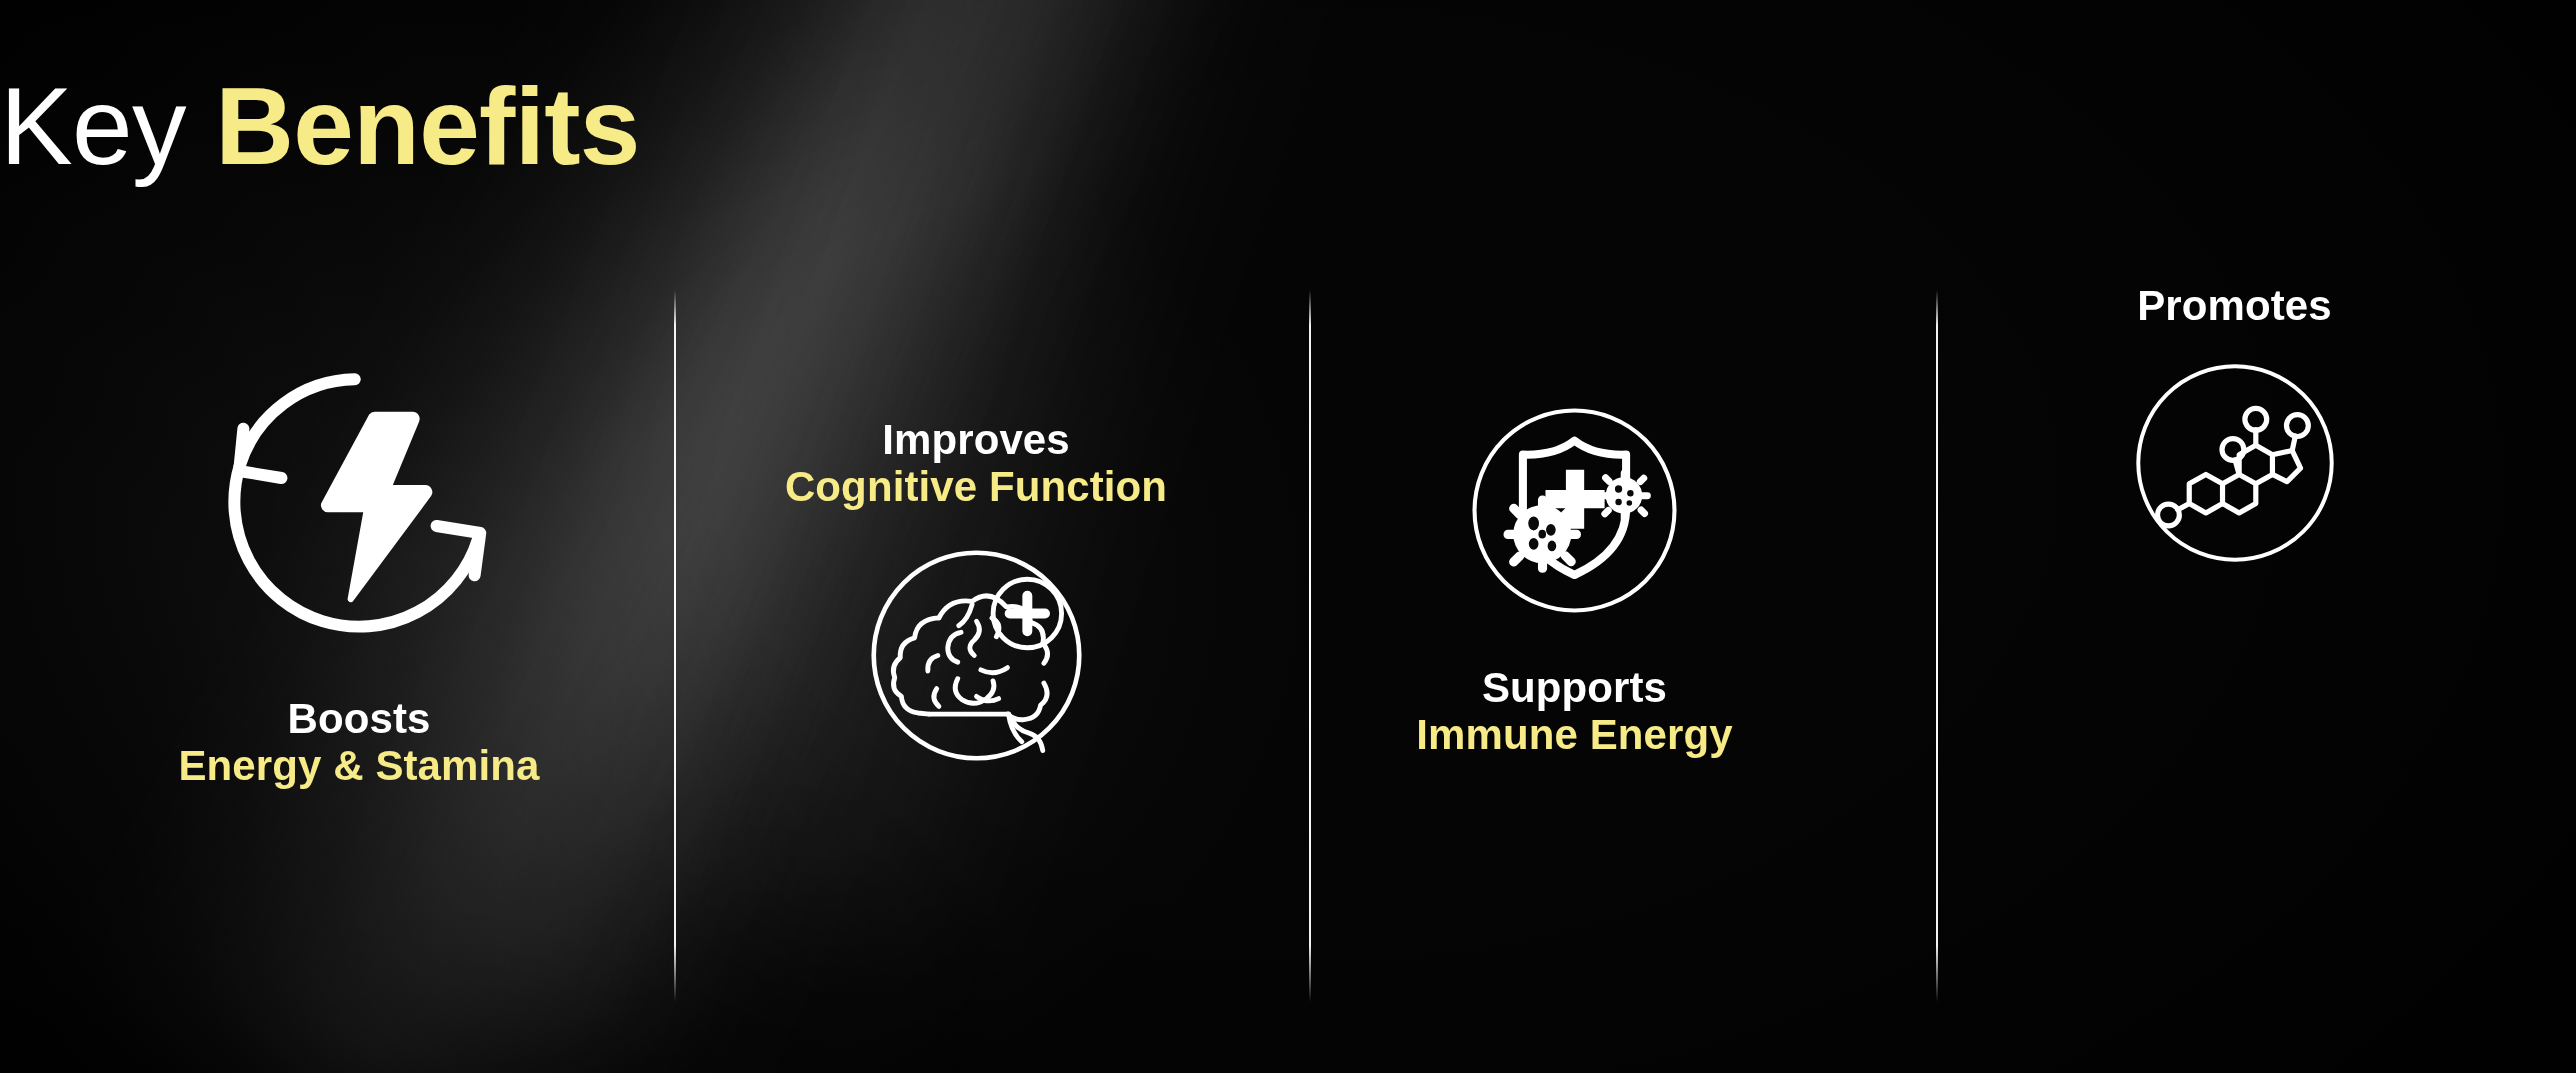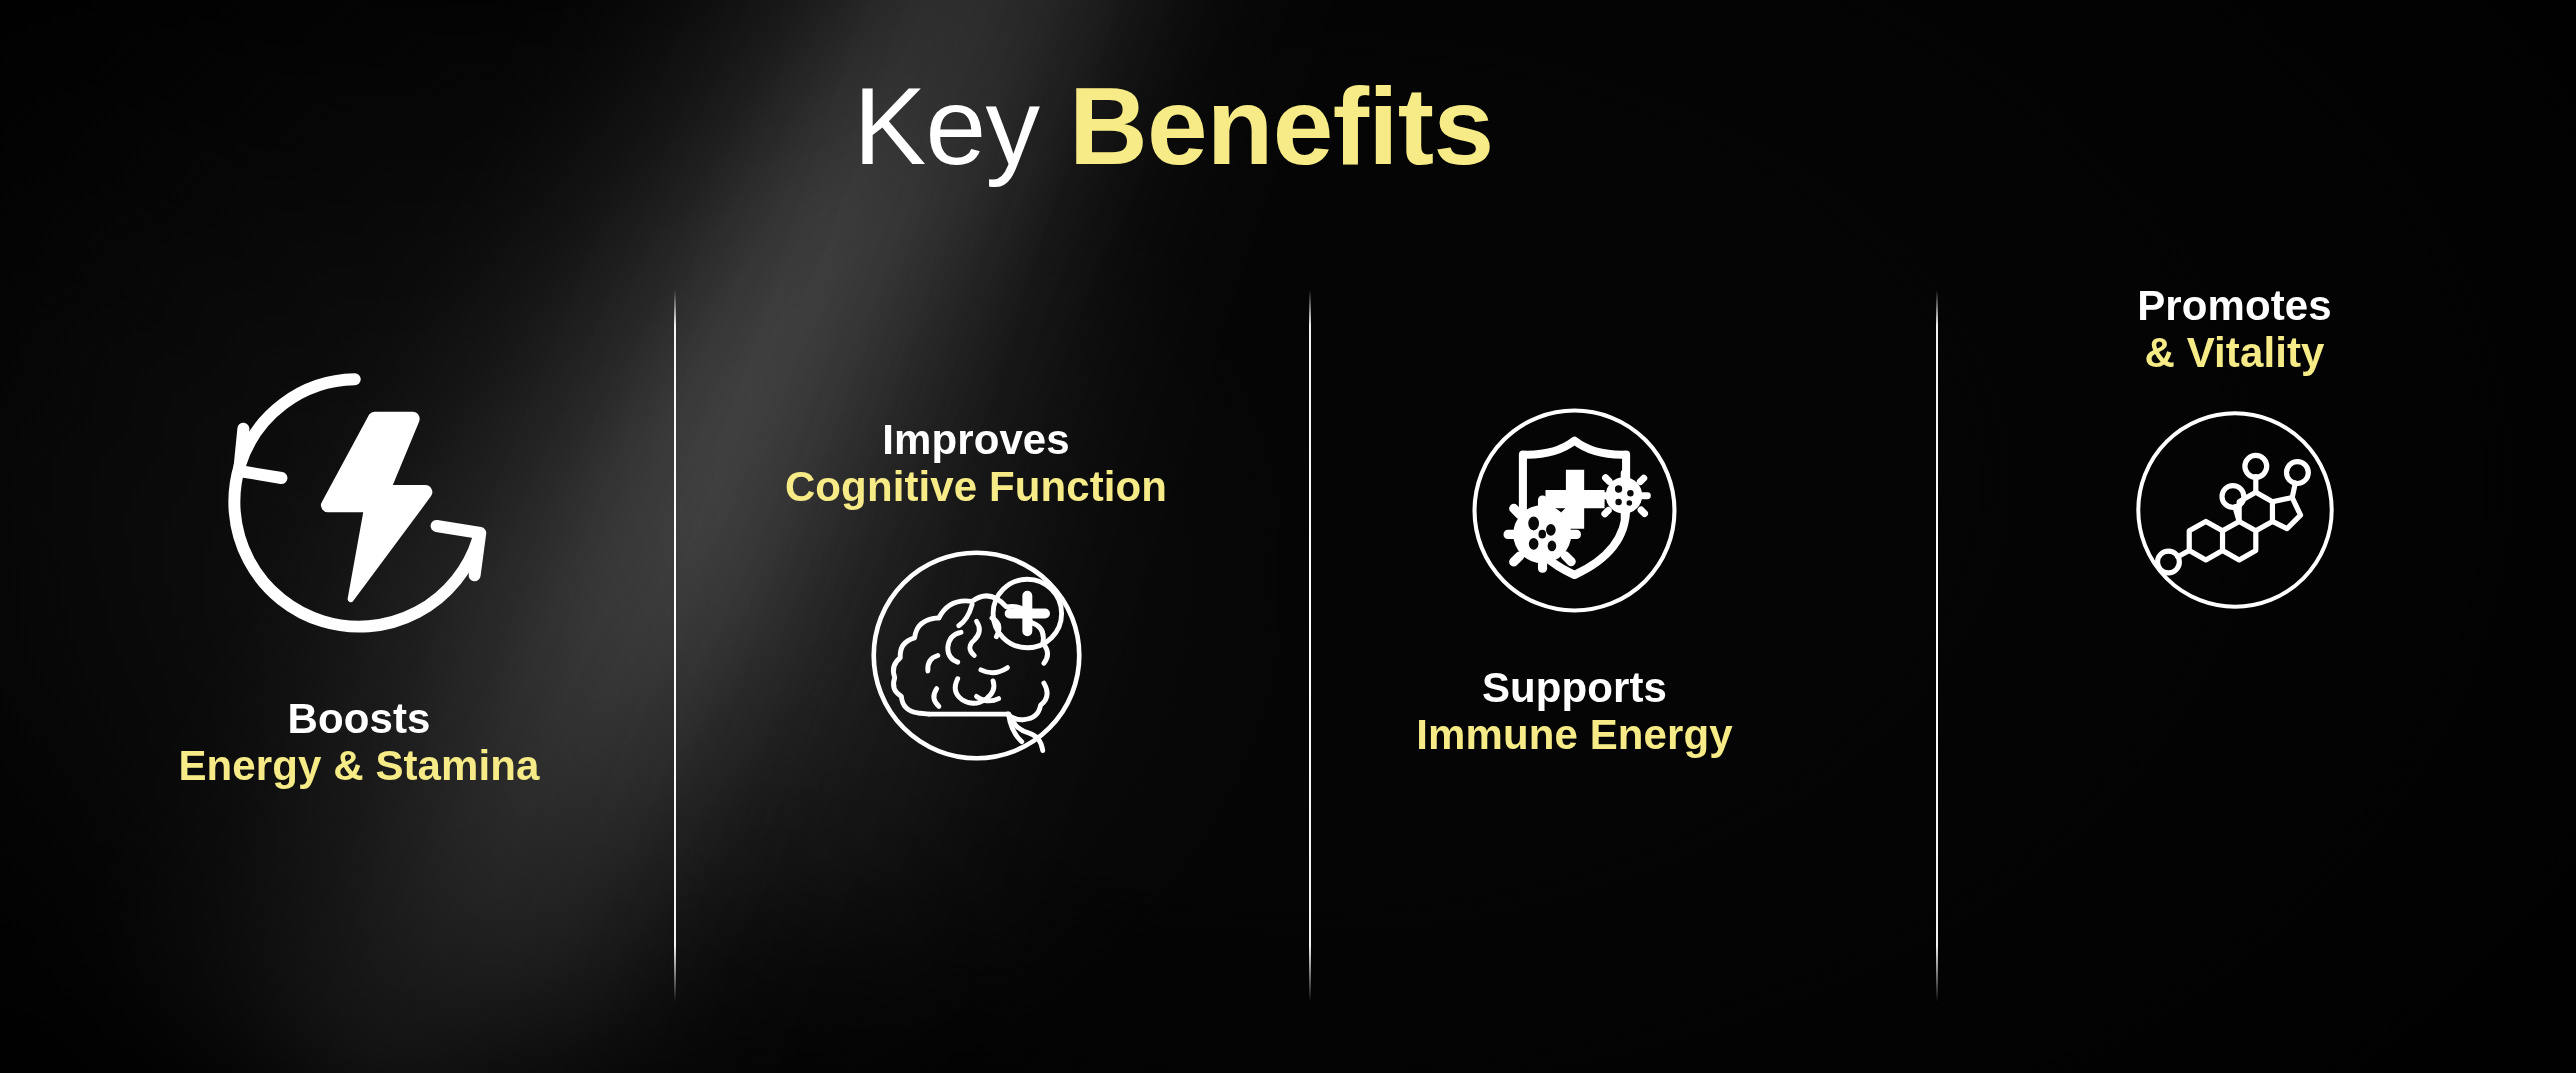--- a/index.html
+++ b/index.html
@@ -22,21 +22,21 @@
   .bg-streak-b{position:absolute;left:657px;top:-510px;width:349px;height:1610px;
     background:linear-gradient(90deg,rgba(255,255,255,0) 0%,rgba(255,255,255,.10) 50%,rgba(255,255,255,0) 100%);
     transform:rotate(22deg);filter:blur(60px);}
   .bg-streak-c{position:absolute;left:859px;top:-335px;width:282px;height:1275px;
     background:linear-gradient(90deg,rgba(255,255,255,0) 0%,rgba(255,255,255,.07) 50%,rgba(255,255,255,0) 100%);
     transform:rotate(18deg);filter:blur(74px);}
   .bg-vig{position:absolute;inset:0;
     background:radial-gradient(ellipse 1610px 1006px at 50% 45%,rgba(0,0,0,0) 35%,rgba(0,0,0,.55) 78%,rgba(0,0,0,.92) 100%);}
 
   
-  .title{position:absolute;top:72px;left:0;width:2347px;text-align:center;
+  .title{position:absolute;top:72px;left:0;width:2347px;
     font-size:109px;line-height:1.0;letter-spacing:-0.7px;white-space:nowrap;}
   .title .t-light{color:#ffffff;font-weight:300;}
   .title .t-bold{color:#f6eb86;font-weight:700;}
 
   
   .divider{position:absolute;width:2px;top:290px;height:712px;
     background:linear-gradient(180deg,
       rgba(255,255,255,0) 0%,
       rgba(255,255,255,.95) 5%,
       rgba(255,255,255,1) 45%,
@@ -203,21 +203,20 @@
     </div>
     <div class="labels">
       <div class="lab-top">Supports</div>
       <div class="lab-accent">Immune Energy</div>
     </div>
   </div>
 
   <div class="col" id="col4">
     <div class="labels">
       <div class="lab-top">Promotes</div>
-      <div class="lab-accent">&amp; Vitality</div>
     </div>
     <div class="icon-wrap">
       <svg width="208" height="208" viewBox="0 0 200 200" fill="none" xmlns="http://www.w3.org/2000/svg" stroke="#fff" stroke-width="5" stroke-linecap="round" stroke-linejoin="round">
         <circle cx="100" cy="100" r="93" stroke-width="3.8"></circle>
 
         <path d="M56 120 L72 111 L88 120 L88 139 L72 148 L56 139 Z"></path>
 
         <path d="M88 120 L104 111 L120 120 L120 139 L104 148 L88 139"></path>
 
         <path d="M104 111 L104 92 L120 83 L136 92 L136 111 L120 120"></path>

